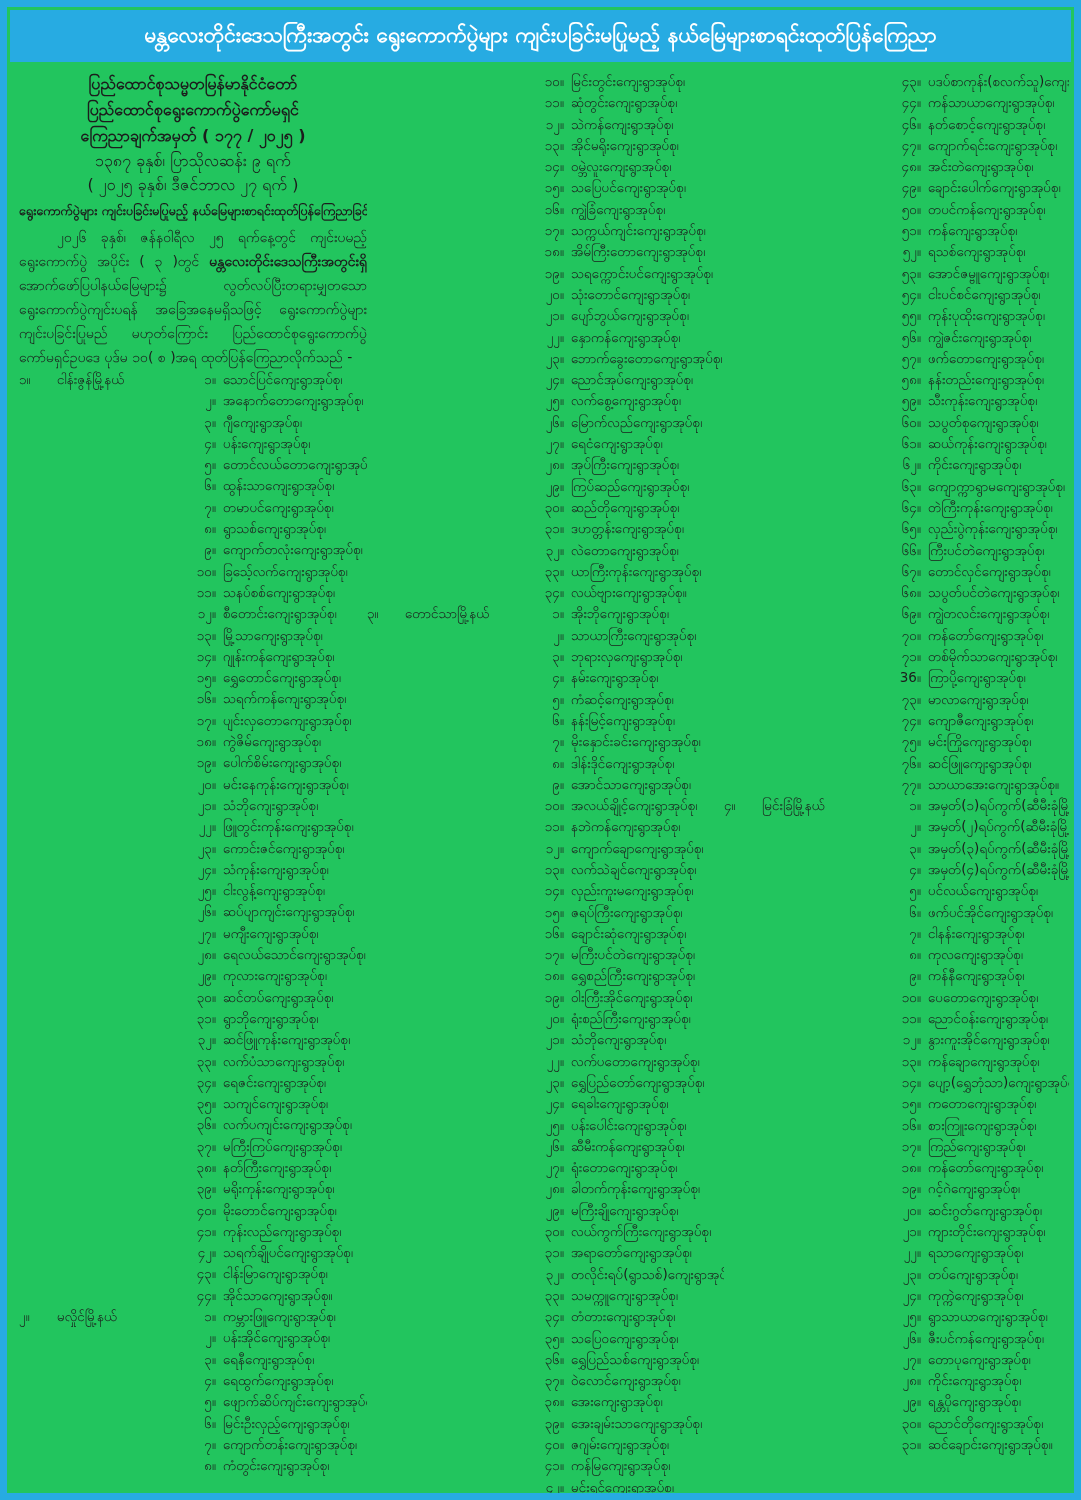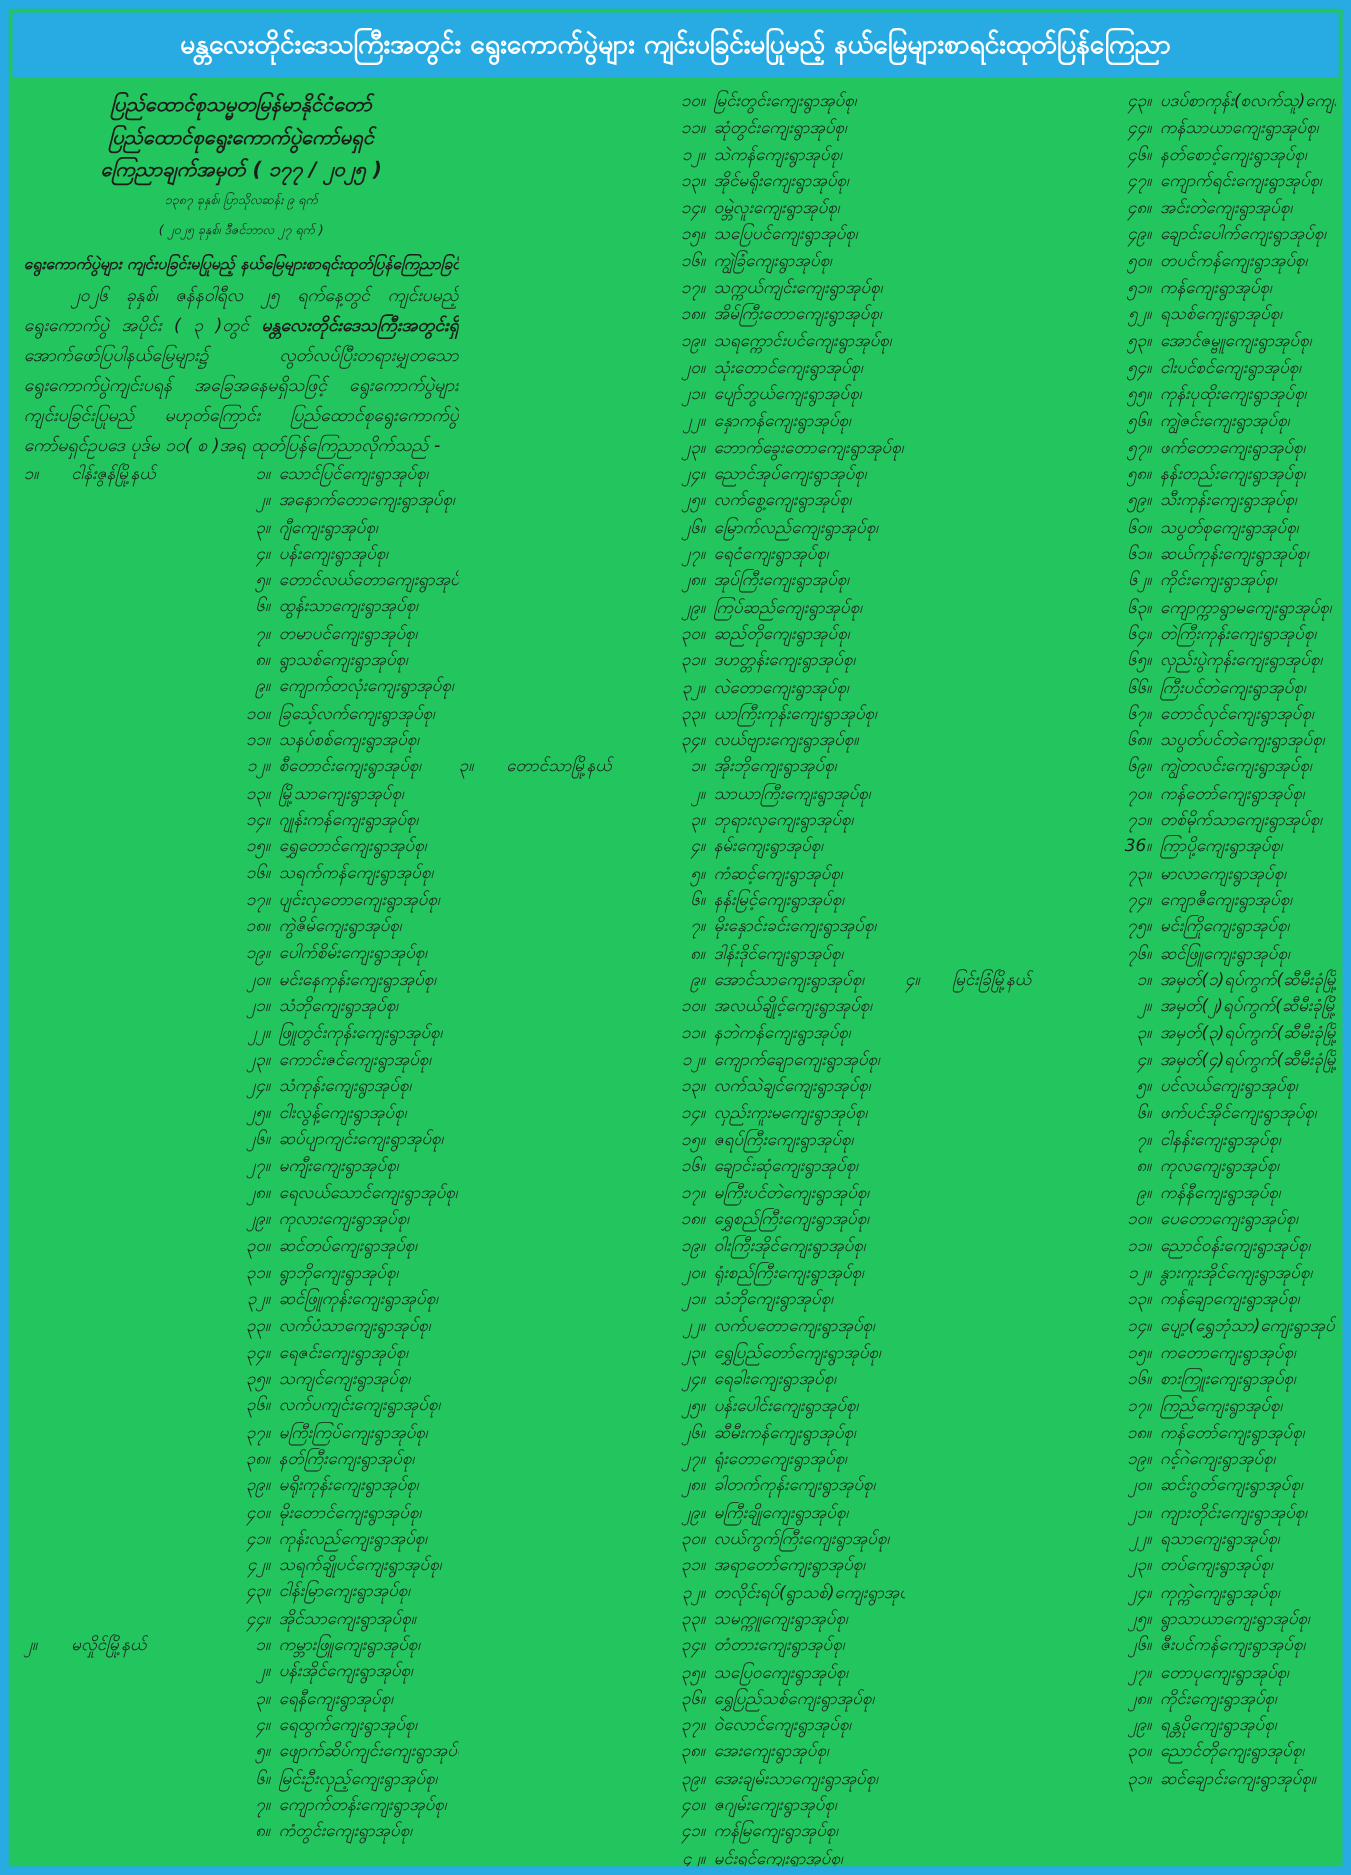--- a/index.html
+++ b/index.html
@@ -1,27 +1,27 @@
 <!DOCTYPE html>
 <html><head>
 <meta charset="utf-8">
 <style>
   * { margin:0; padding:0; box-sizing:border-box; }
   body { width:1081px; background:#fff; font-family:"DejaVu Sans", sans-serif; color:#1c1c1c; }
   .page { width:1081px; height:1500px; border:7px solid #27ABE2; background:#22c55e; overflow:hidden; }
   .banner { margin:3px; height:52px; background:#27ABE2; color:#fff; display:flex; align-items:center; justify-content:center; overflow:hidden; }
   .banner-title { font-size:21px; font-weight:bold; white-space:nowrap; }
-  .content { display:flex; padding-top:6px;font-style:italic; }
+  .content { display:flex; padding-top:6px; }
   .col { overflow:hidden; }
   .col-1 { width:360px; padding-left:12px; }
   .col-2 { width:357px; }
   .col-3 { width:345px; }
   .intro { text-align:center; }
   .intro-line-lg { font-size:16px; font-weight:600; line-height:26px; white-space:nowrap; overflow:hidden; }
-  .intro-line-sm { font-size:10px; line-height:24px; white-space:nowrap; overflow:hidden; }
+  .intro-line-sm { font-size:16px; line-height:24px; white-space:nowrap; overflow:hidden; }
   .subject { font-size:12.5px; font-weight:bold; line-height:24px; white-space:nowrap; overflow:hidden; margin-top:2px; }
   .paragraph { font-size:14px; line-height:24px; text-align:justify; text-indent:38px; height:144px; overflow:hidden; margin-top:2px; }
   .paragraph b { font-weight:bold; }
   .thead { display:flex; font-weight:bold; font-size:14px; line-height:24px; overflow:hidden; }
   .thead .h-sn { width:38px; }
   .thead .h-tsp { width:118px; }
   .thead .h-vil { flex:1; white-space:nowrap; overflow:hidden; }
   .row { display:flex; height:21.3px; line-height:21.3px; font-size:13.5px; white-space:nowrap; overflow:hidden; }
   .c-sn { width:38px; flex:none; }
   .c-tsp { width:122px; flex:none; overflow:hidden; }
@@ -964,20 +964,26 @@
             <span class="c-num">၇၅။</span>
             <span class="c-name">မင်းကြိုကျေးရွာအုပ်စု၊</span>
           </div>
           <div class="row">
             <span class="c-sn"></span>
             <span class="c-tsp"></span>
             <span class="c-num">၇၆။</span>
             <span class="c-name">ဆင်ဖြူကျေးရွာအုပ်စု၊</span>
           </div>
           <div class="row">
+            <span class="c-sn"></span>
+            <span class="c-tsp"></span>
+            <span class="c-num">၇၇။</span>
+            <span class="c-name">သာယာအေးကျေးရွာအုပ်စု။</span>
+          </div>
+          <div class="row">
             <span class="c-sn">၄။</span>
             <span class="c-tsp">မြင်းခြံမြို့နယ်</span>
             <span class="c-num">၁။</span>
             <span class="c-name">အမှတ်(၁)ရပ်ကွက်(ဆီမီးခုံမြို့)၊</span>
           </div>
           <div class="row">
             <span class="c-sn"></span>
             <span class="c-tsp"></span>
             <span class="c-num">၂။</span>
             <span class="c-name">အမှတ်(၂)ရပ်ကွက်(ဆီမီးခုံမြို့)၊</span>

